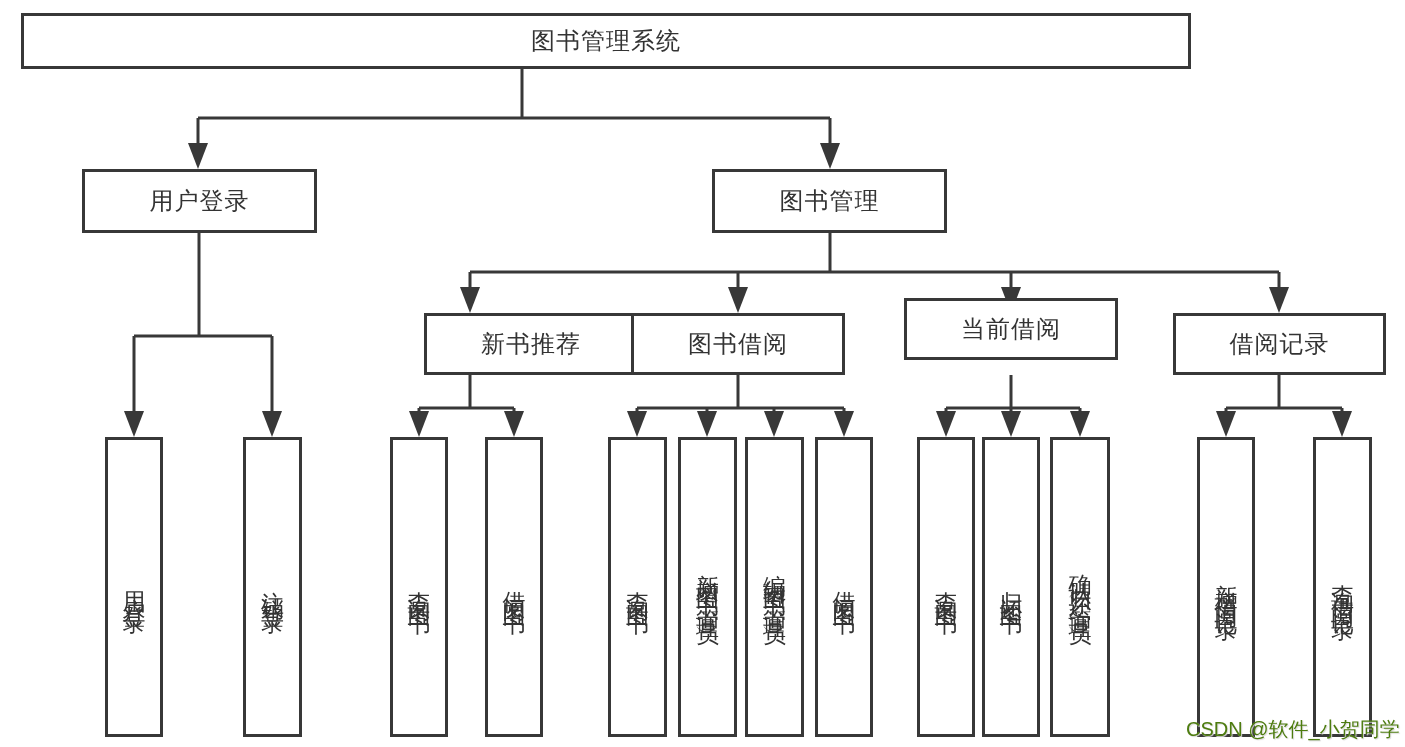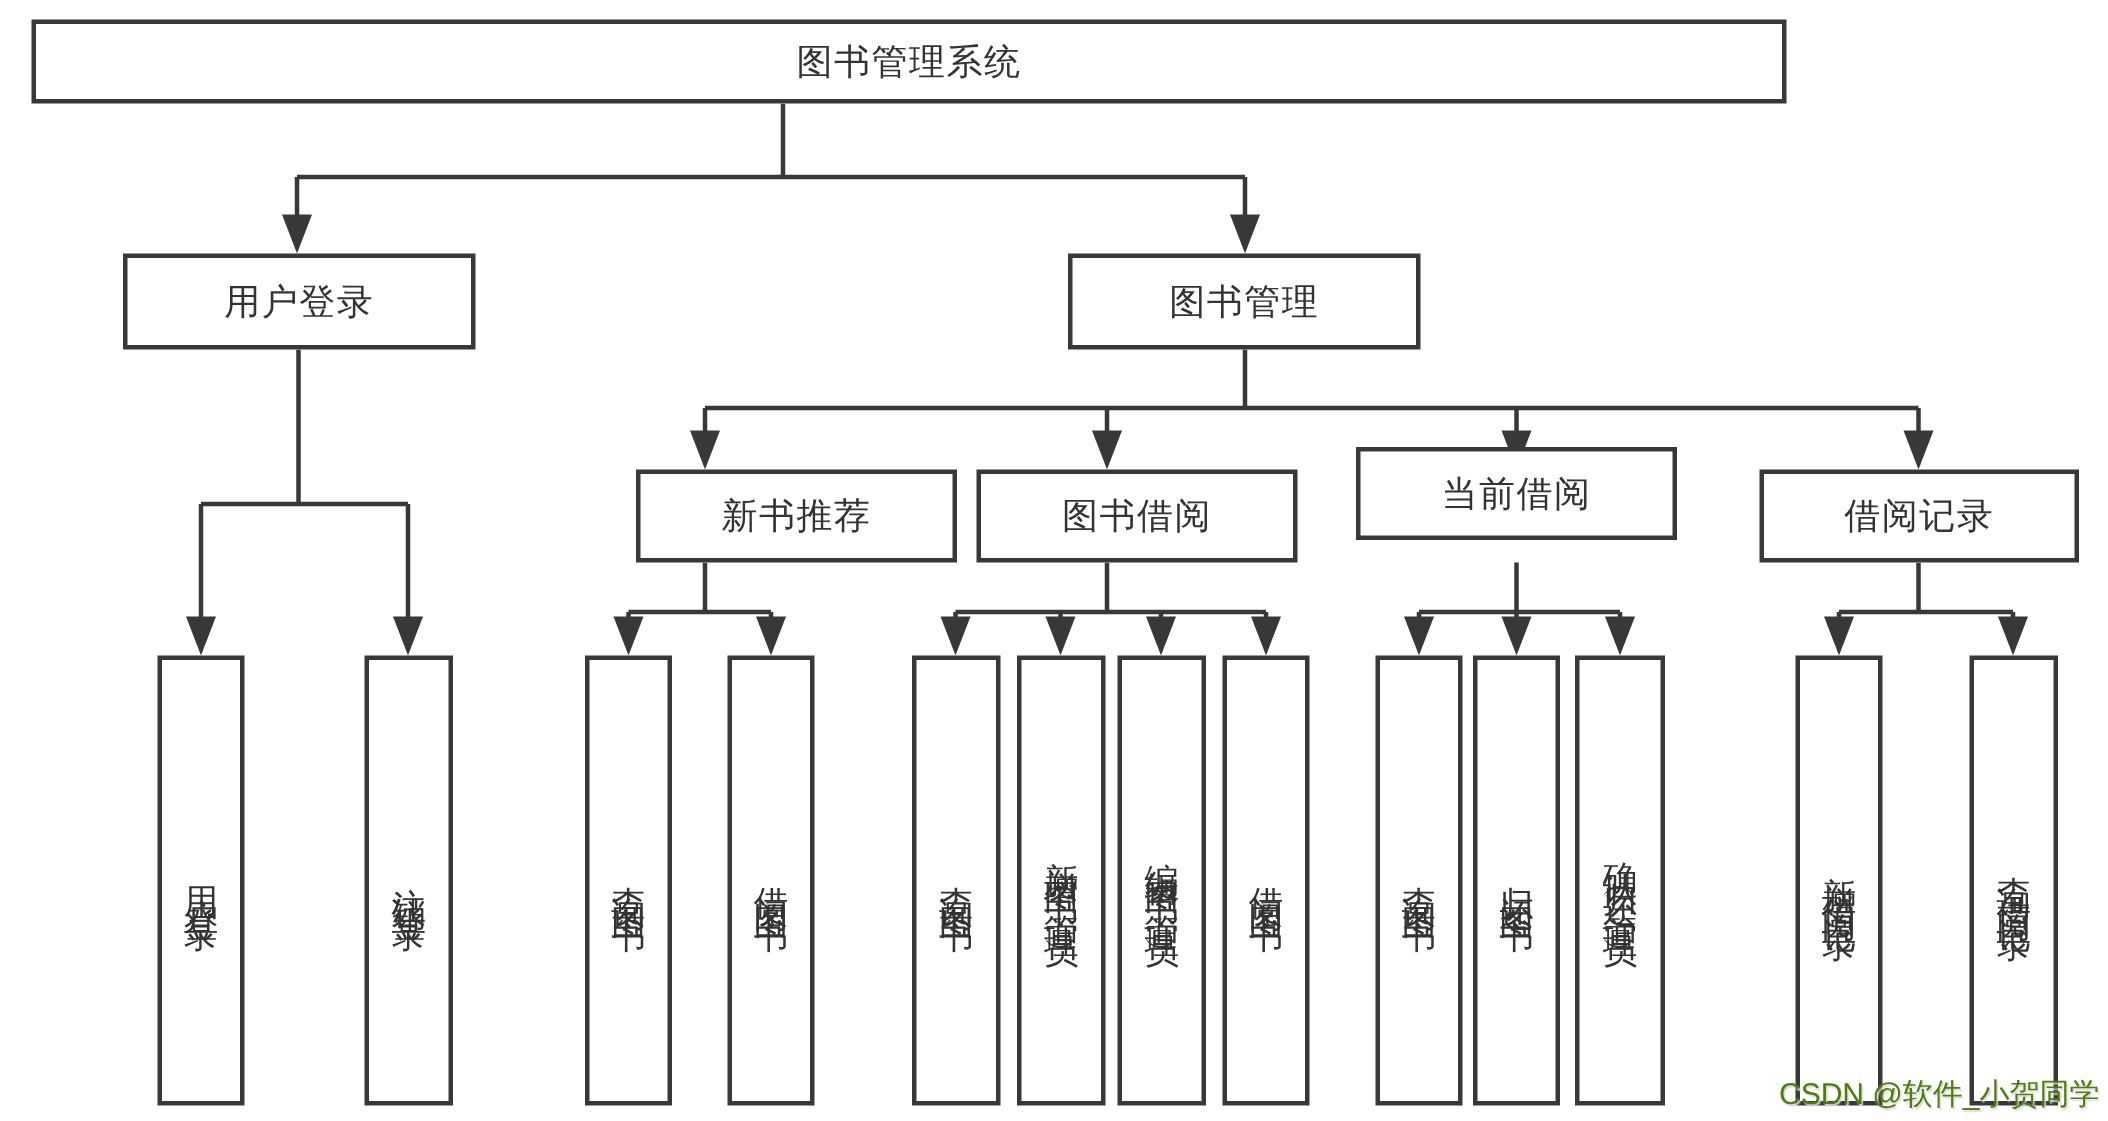--- a/index.html
+++ b/index.html
@@ -113,21 +113,21 @@
   <div class="node hnode" style="left:82px; top:169px; width:235px; height:64px;">
     <span>用户登录</span>
   </div>
   <div class="node hnode" style="left:712px; top:169px; width:235px; height:64px;font-family:Liberation Mono, monospace;">
     <span>图书管理</span>
   </div>
 
   <div class="node hnode" style="left:384px; top:313px; width:214px; height:62px;margin-left:40px;">
     <span>新书推荐</span>
   </div>
-  <div class="node hnode" style="left:631px; top:313px; width:214px; height:62px;margin-left:20px;">
+  <div class="node hnode" style="left:631px; top:313px; width:214px; height:62px;">
     <span>图书借阅</span>
   </div>
   <div class="node hnode" style="left:904px; top:298px; width:214px; height:62px;align-items:center;">
     <span>当前借阅</span>
   </div>
   <div class="node hnode" style="left:1173px; top:313px; width:213px; height:62px;">
     <span>借阅记录</span>
   </div>
 
   <div class="node vnode" style="left:105px; top:437px; width:58px; height:300px;">

